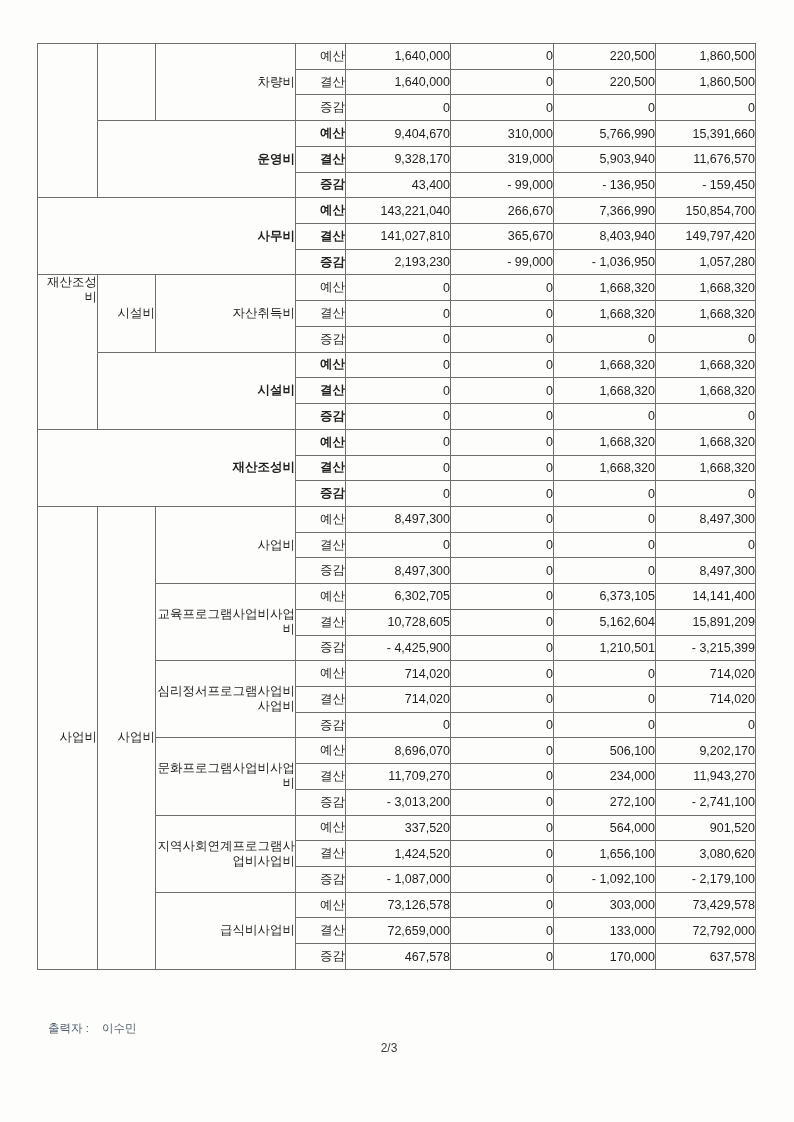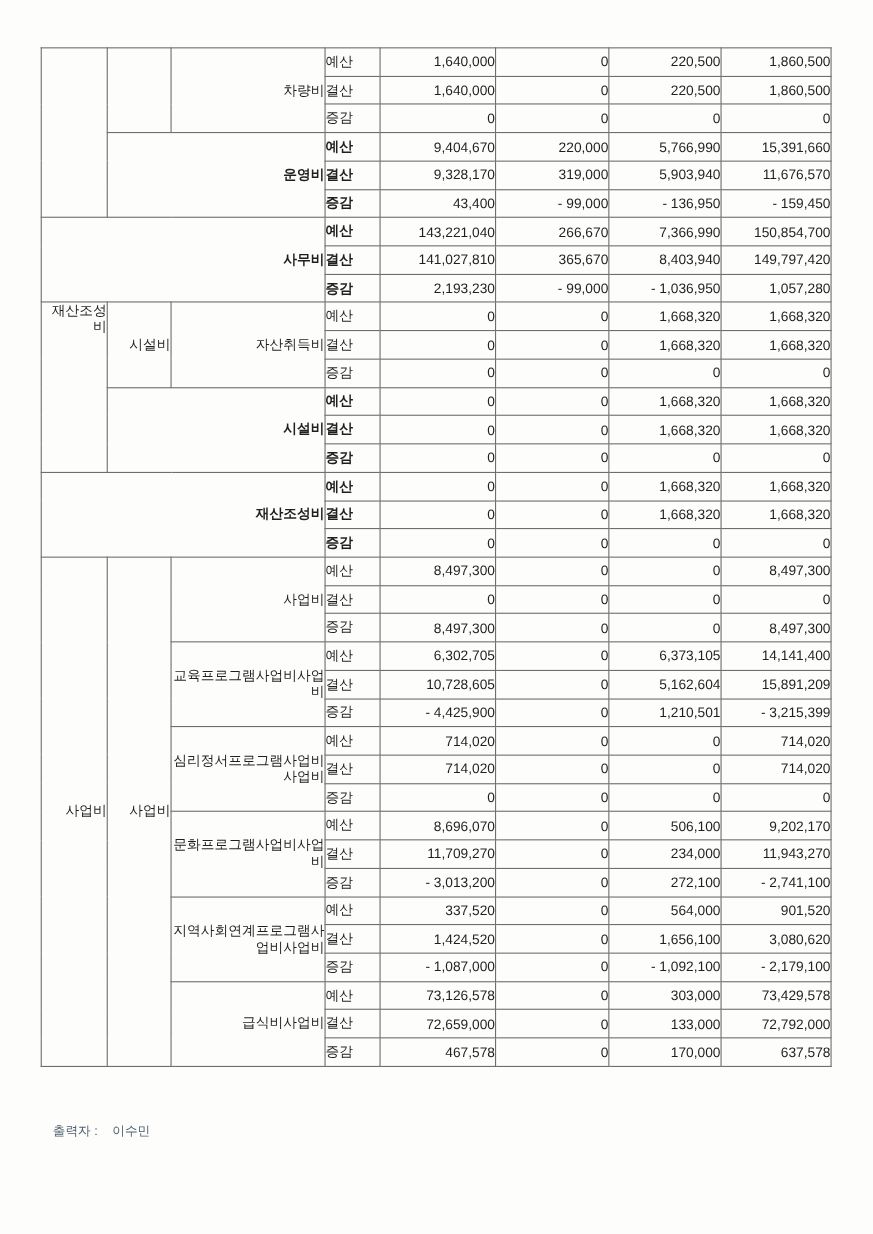--- a/index.html
+++ b/index.html
@@ -14,21 +14,21 @@
     border-collapse:collapse;table-layout:fixed;
   }
   table.budget td{
     border:1px solid #6e6e6e;
     font-size:12.5px;color:#1f1f1f;
     padding:0;overflow:hidden;
   }
   table.budget tr{height:25.72px;}
   td.cat{ text-align:right;padding:1px 4px;word-break:break-all;line-height:1.2; }
   td.vtop{ vertical-align:top;padding-top:13px; }
-  td.rl{ text-align:left; }
+  td.rl{ text-align:right; }
   td.num{ text-align:right;padding-right:9px;font-size:12.5px; }
   tr.bold td.rl, td.cat.b{ font-weight:bold; }
   td.noTop{ border-top:none; }
   .footer{
     position:absolute;top:1021px;left:0;width:642px;
     font-size:11.5px;color:#51606f;
   }
   .footer-row{position:relative;height:16px;}
   .fo-left{position:absolute;left:48px;top:0;}
   .fo-right{position:absolute;left:273px;top:0;white-space:nowrap;}
@@ -79,21 +79,21 @@
       <td class="num">0</td>
       <td class="num">0</td>
       <td class="num">0</td>
       <td class="num">0</td>
     </tr>
 
     <tr class="bold">
       <td class="cat b" colspan="2" rowspan="3">운영비</td>
       <td class="rl">예산</td>
       <td class="num">9,404,670</td>
-      <td class="num">220,000</td>
+      <td class="num">310,000</td>
       <td class="num">5,766,990</td>
       <td class="num">15,391,660</td>
     </tr>
     <tr class="bold">
       <td class="rl">결산</td>
       <td class="num">9,328,170</td>
       <td class="num">319,000</td>
       <td class="num">5,903,940</td>
       <td class="num">11,676,570</td>
     </tr>
@@ -337,14 +337,15 @@
   </table>
 
   <div class="footer">
     <div class="footer-row">
       <span class="fo-left">
         <span class="fo-label">출력자 :</span>
         <span class="fo-val">이수민</span>
       </span>
     </div>
   </div>
+  <div class="page-num">2/3</div>
 
 </div>
 
 </body></html>

